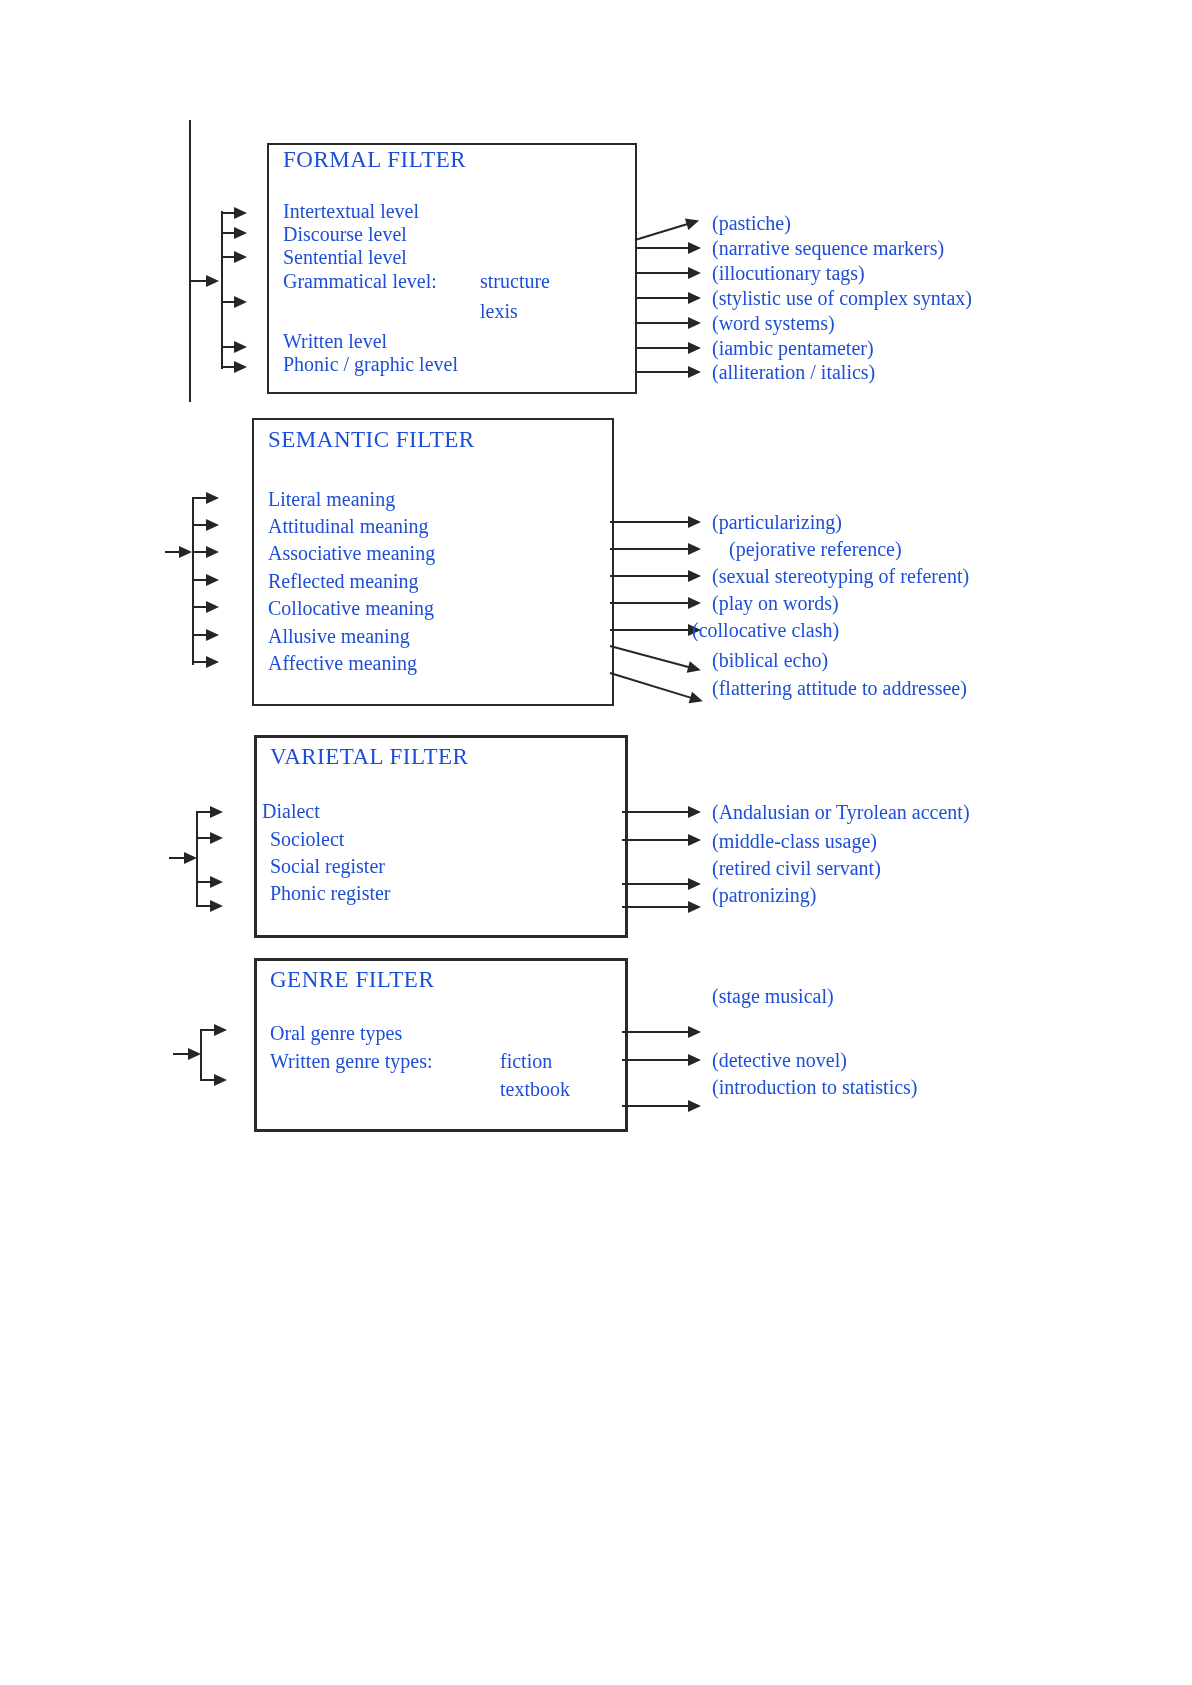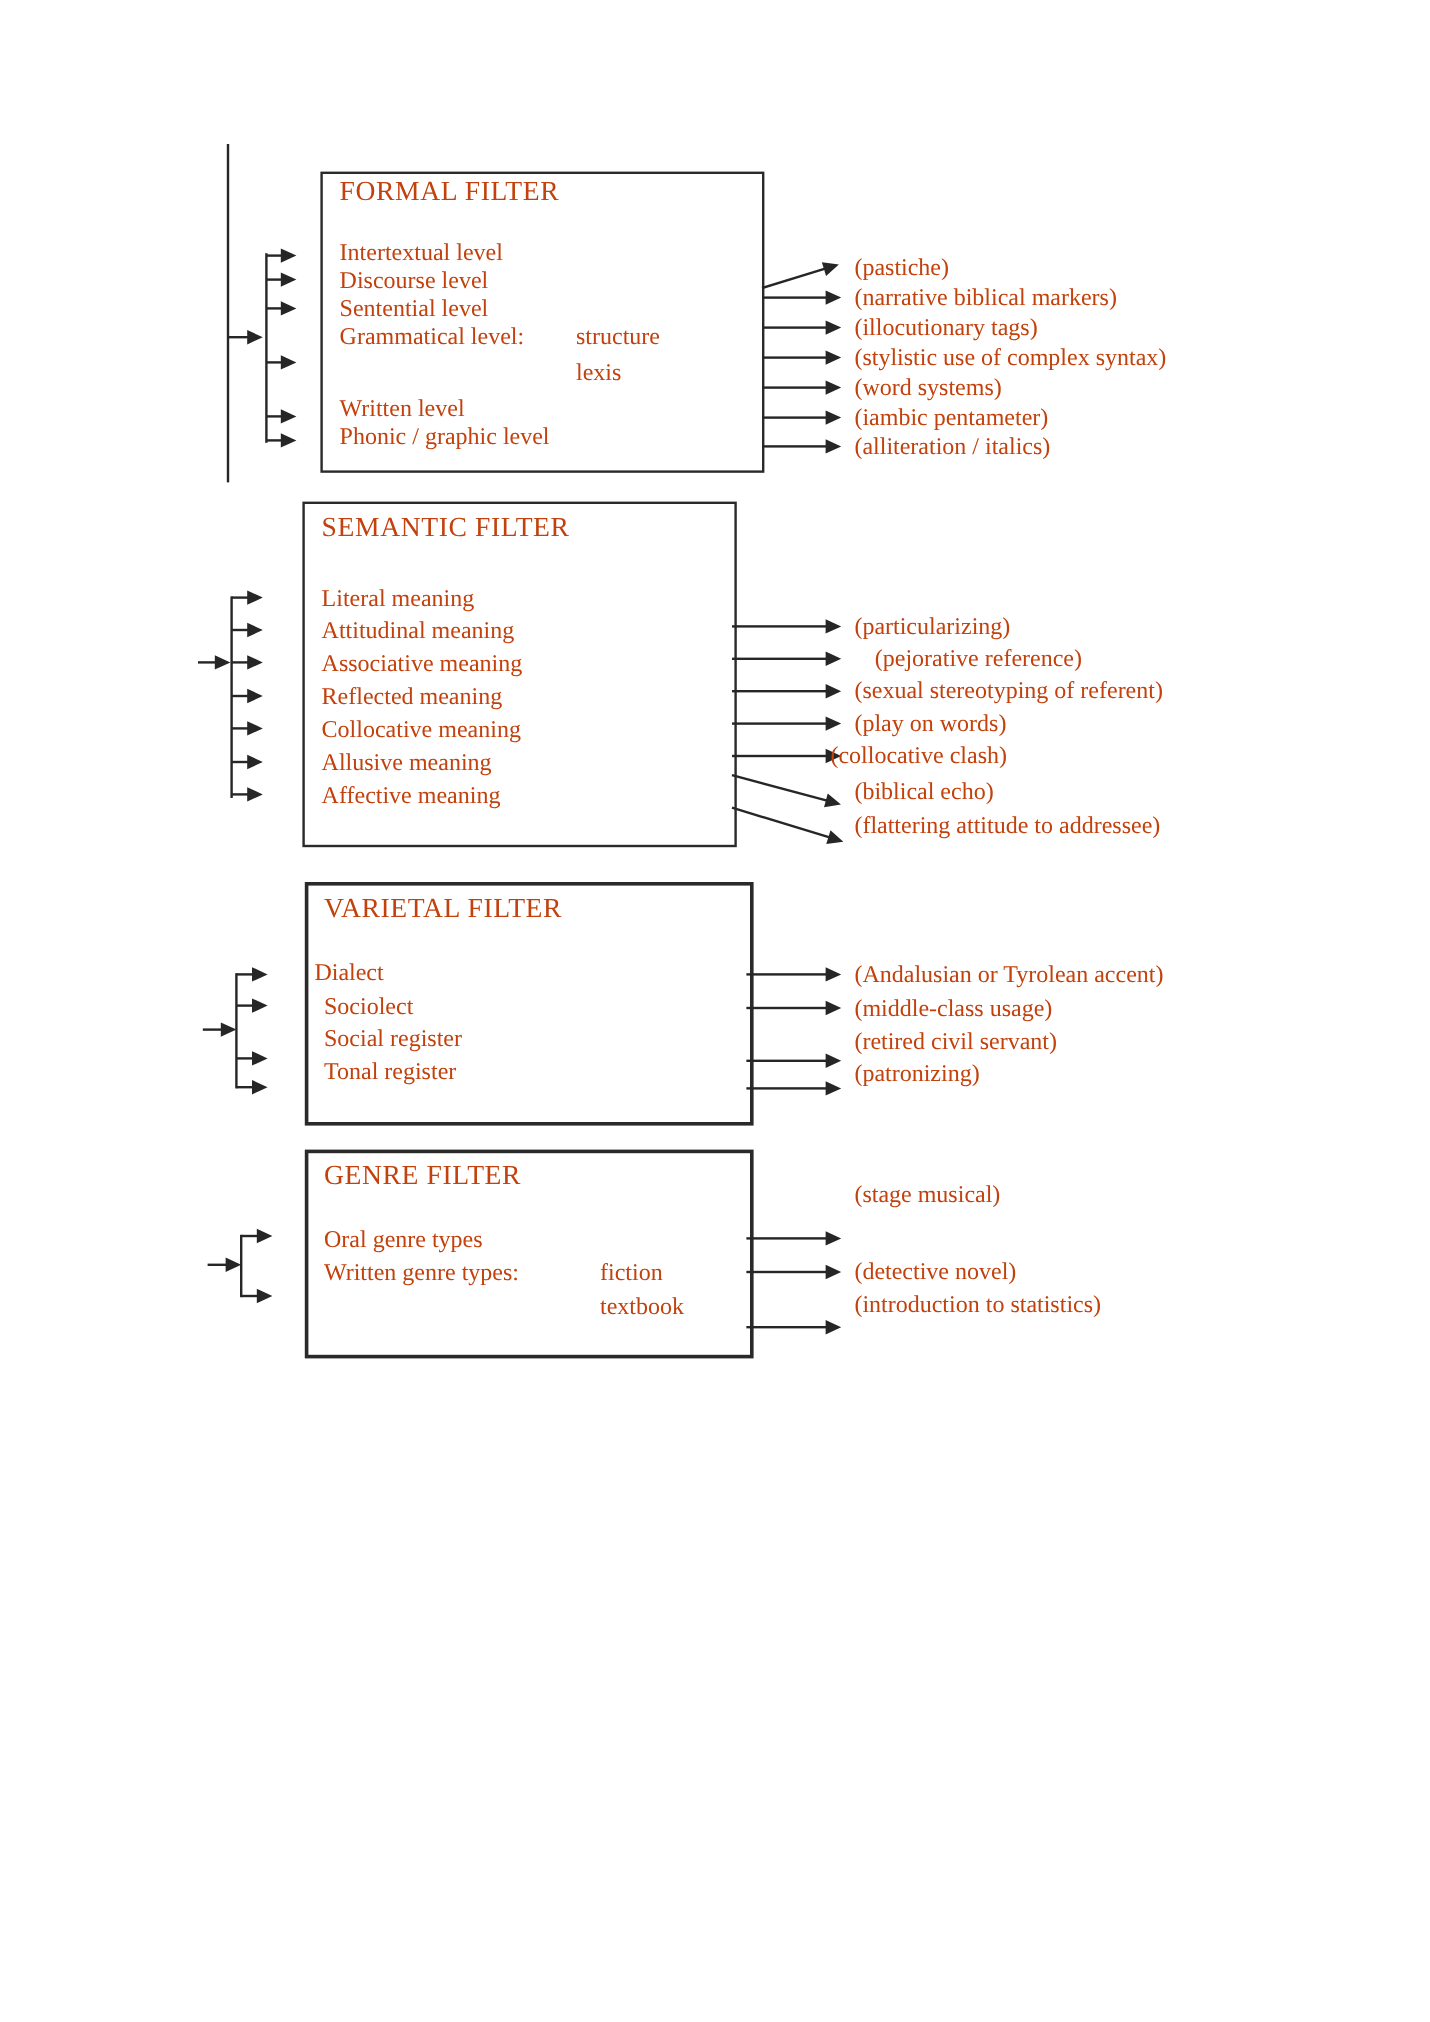--- a/index.html
+++ b/index.html
@@ -1,18 +1,18 @@
 <!DOCTYPE html>
 <html><head>
 <meta charset="utf-8">
 <style>
   html,body { margin:0; padding:0; background:#ffffff; }
   .canvas {
     position:relative; width:1192px; height:1187px; background:#ffffff;
-    font-family:"Liberation Serif", serif; color:#c2410c; overflow:hidden;
+    font-family:"Liberation Serif", serif; color:#1d4ed8; overflow:hidden;
   }
   .box   { position:absolute; border:2px solid #2a2a2a; }
   .box.thick { border-width:3px; }
   .vline { position:absolute; width:2px; background:#262626; }
   .title { position:absolute; font-size:23px; line-height:23px; white-space:nowrap; letter-spacing:0.5px; }
   .txt   { position:absolute; font-size:20px; line-height:20px; white-space:nowrap; }
   .harrow { position:absolute; height:2px; background:#262626; }
   .harrow::after {
     content:""; position:absolute; right:-12px; top:-5px; width:0; height:0;
     border-left:13px solid #262626; border-top:6px solid transparent; border-bottom:6px solid transparent;
@@ -47,21 +47,21 @@
   <div class="txt" style="left:283px;top:354px">Phonic / graphic level</div>
 
   <div class="harrow diag" style="left:635px;top:239px;width:55px;transform:rotate(-17deg)"></div>
   <div class="harrow" style="left:635px;top:247px;width:54px"></div>
   <div class="harrow" style="left:635px;top:272px;width:54px"></div>
   <div class="harrow" style="left:635px;top:297px;width:54px"></div>
   <div class="harrow" style="left:635px;top:322px;width:54px"></div>
   <div class="harrow" style="left:635px;top:347px;width:54px"></div>
   <div class="harrow" style="left:635px;top:371px;width:54px"></div>
   <div class="txt" style="left:712px;top:213px">(pastiche)</div>
-  <div class="txt" style="left:712px;top:238px">(narrative biblical markers)</div>
+  <div class="txt" style="left:712px;top:238px">(narrative sequence markers)</div>
   <div class="txt" style="left:712px;top:263px">(illocutionary tags)</div>
   <div class="txt" style="left:712px;top:288px">(stylistic use of complex syntax)</div>
   <div class="txt" style="left:712px;top:313px">(word systems)</div>
   <div class="txt" style="left:712px;top:338px">(iambic pentameter)</div>
   <div class="txt" style="left:712px;top:362px">(alliteration / italics)</div>
 
   <div class="vline" style="left:192px;top:497px;height:168px"></div>
   <div class="harrow" style="left:165px;top:551px;width:15px"></div>
   <div class="harrow" style="left:193px;top:497px;width:14px"></div>
   <div class="harrow" style="left:193px;top:524px;width:14px"></div>
@@ -101,21 +101,21 @@
   <div class="harrow" style="left:197px;top:811px;width:14px"></div>
   <div class="harrow" style="left:197px;top:837px;width:14px"></div>
   <div class="harrow" style="left:197px;top:881px;width:14px"></div>
   <div class="harrow" style="left:197px;top:905px;width:14px"></div>
 
   <div class="box thick" style="left:254px;top:735px;width:368px;height:197px"></div>
   <div class="title" style="left:270px;top:745px">VARIETAL FILTER</div>
   <div class="txt" style="left:262px;top:801px">Dialect</div>
   <div class="txt" style="left:270px;top:829px">Sociolect</div>
   <div class="txt" style="left:270px;top:856px">Social register</div>
-  <div class="txt" style="left:270px;top:883px">Tonal register</div>
+  <div class="txt" style="left:270px;top:883px">Phonic register</div>
 
   <div class="harrow" style="left:622px;top:811px;width:67px"></div>
   <div class="harrow" style="left:622px;top:839px;width:67px"></div>
   <div class="harrow" style="left:622px;top:883px;width:67px"></div>
   <div class="harrow" style="left:622px;top:906px;width:67px"></div>
   <div class="txt" style="left:712px;top:802px">(Andalusian or Tyrolean accent)</div>
   <div class="txt" style="left:712px;top:831px">(middle-class usage)</div>
   <div class="txt" style="left:712px;top:858px">(retired civil servant)</div>
   <div class="txt" style="left:712px;top:885px">(patronizing)</div>
 

